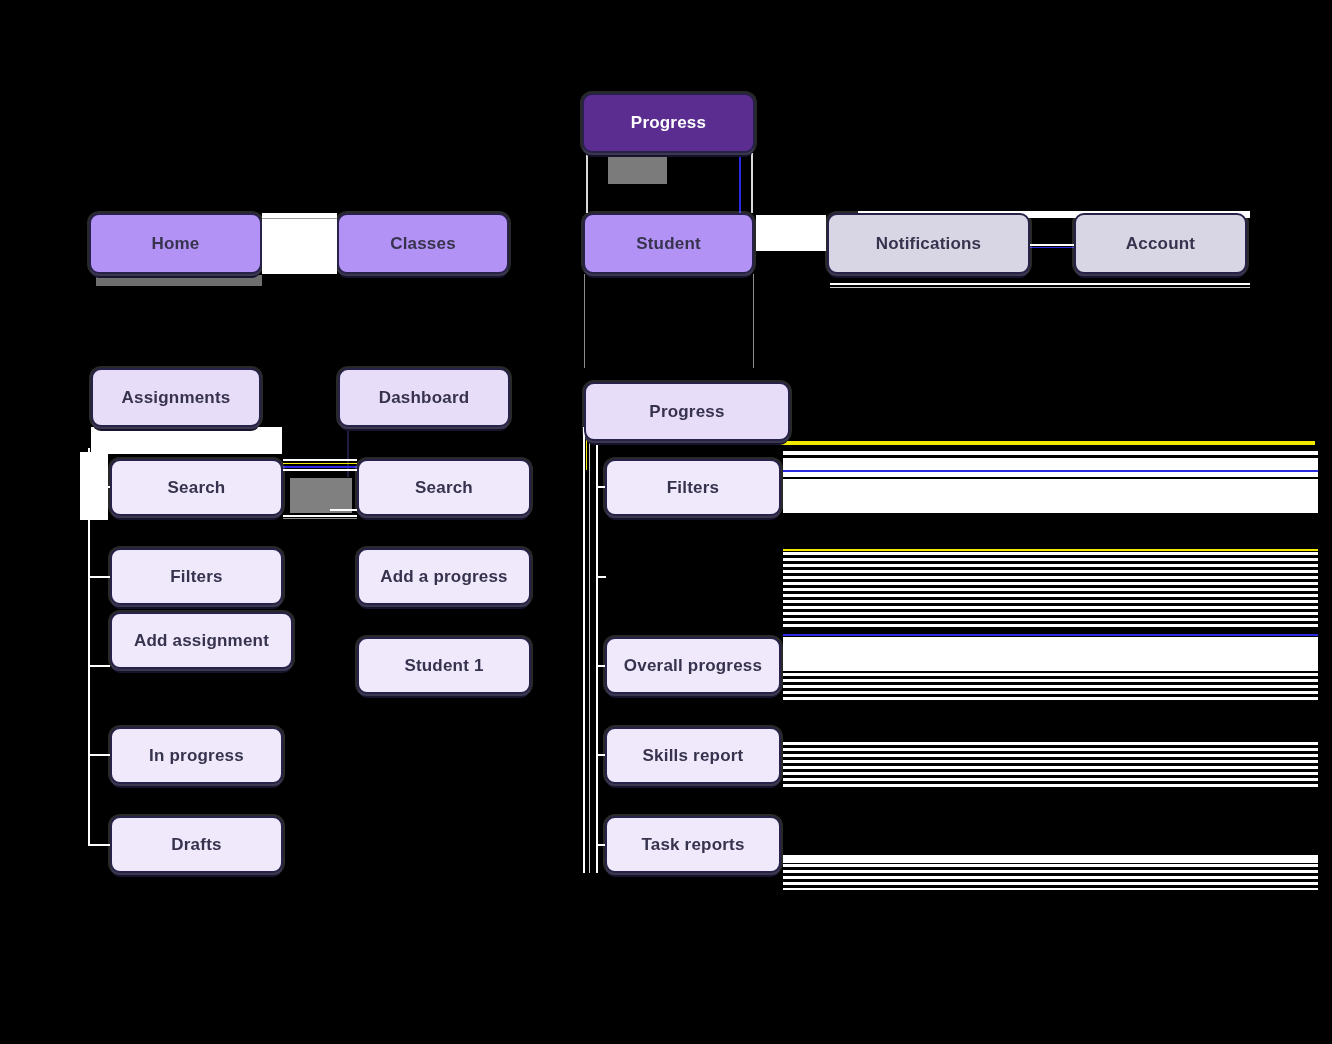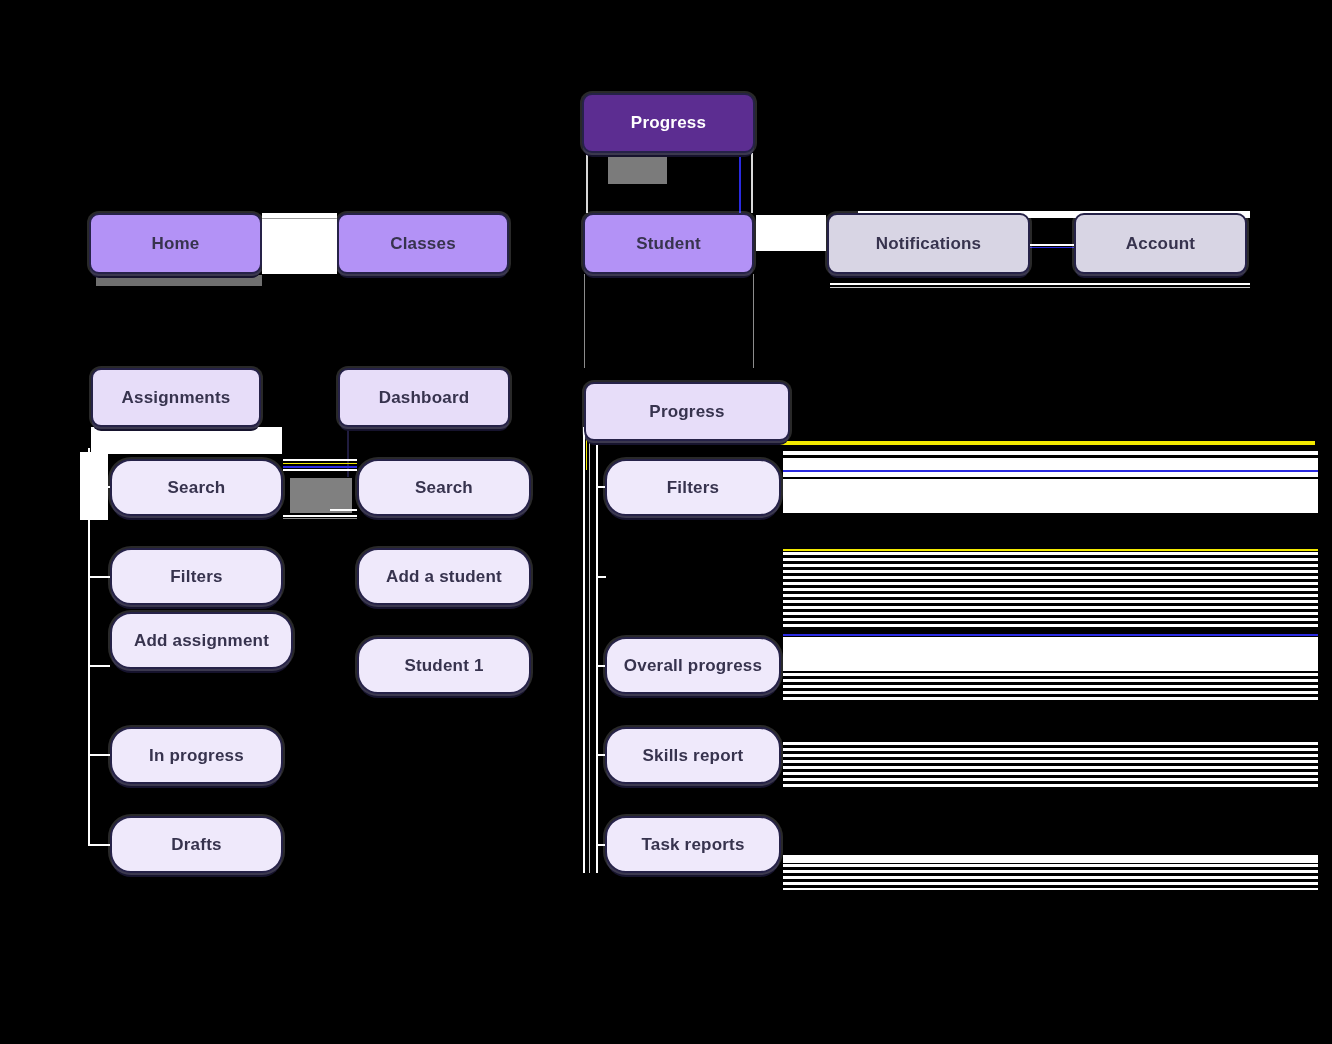--- a/index.html
+++ b/index.html
@@ -18,21 +18,21 @@
     box-sizing:border-box;
     font-weight:bold;font-size:17px;
     color:var(--node-text,#37334E);
     box-shadow:0 0 0 2px rgba(255,255,255,0.16), 0 5px 0 -1px #16132d;
     letter-spacing:.2px;
   }
   .root{background:var(--node-primary,#5C2D91);color:var(--node-primary-text,#fff);}
   .l1{background:var(--node-secondary,#B392F6);}
   .muted{background:var(--node-muted,#D8D5E4);}
   .l2{background:var(--node-tertiary,#E7DDF9);}
-  .leaf{background:var(--node-leaf,#EFE9FB);border-radius:21px;}
+  .leaf{background:var(--node-leaf,#EFE9FB);}
 
   
   .n-dashboard{left:582px;top:93px;width:173px;height:60px;}
   .n-home{left:89px;top:213px;width:173px;height:61px;}
   .n-classes{left:337px;top:213px;width:172px;height:61px;}
   .n-settings{left:583px;top:213px;width:171px;height:61px;}
   .n-notifications{left:827px;top:213px;width:203px;height:61px;}
   .n-account{left:1074px;top:213px;width:173px;height:61px;}
   .n-assignments{left:91px;top:368px;width:170px;height:59px;}
   .n-students{left:338px;top:368px;width:172px;height:59px;}
@@ -165,21 +165,21 @@
     <span>In progress</span>
   </div>
   <div class="node leaf n-l-drafts">
     <span>Drafts</span>
   </div>
 
   <div class="node leaf n-m-search">
     <span>Search</span>
   </div>
   <div class="node leaf n-m-addstudent">
-    <span>Add a student</span>
+    <span>Add a progress</span>
   </div>
   <div class="node leaf n-m-student1">
     <span>Student 1</span>
   </div>
 
   <div class="node leaf n-r-filters">
     <span>Filters</span>
   </div>
   <div class="node leaf n-r-progress">
     <span>Overall progress</span>

